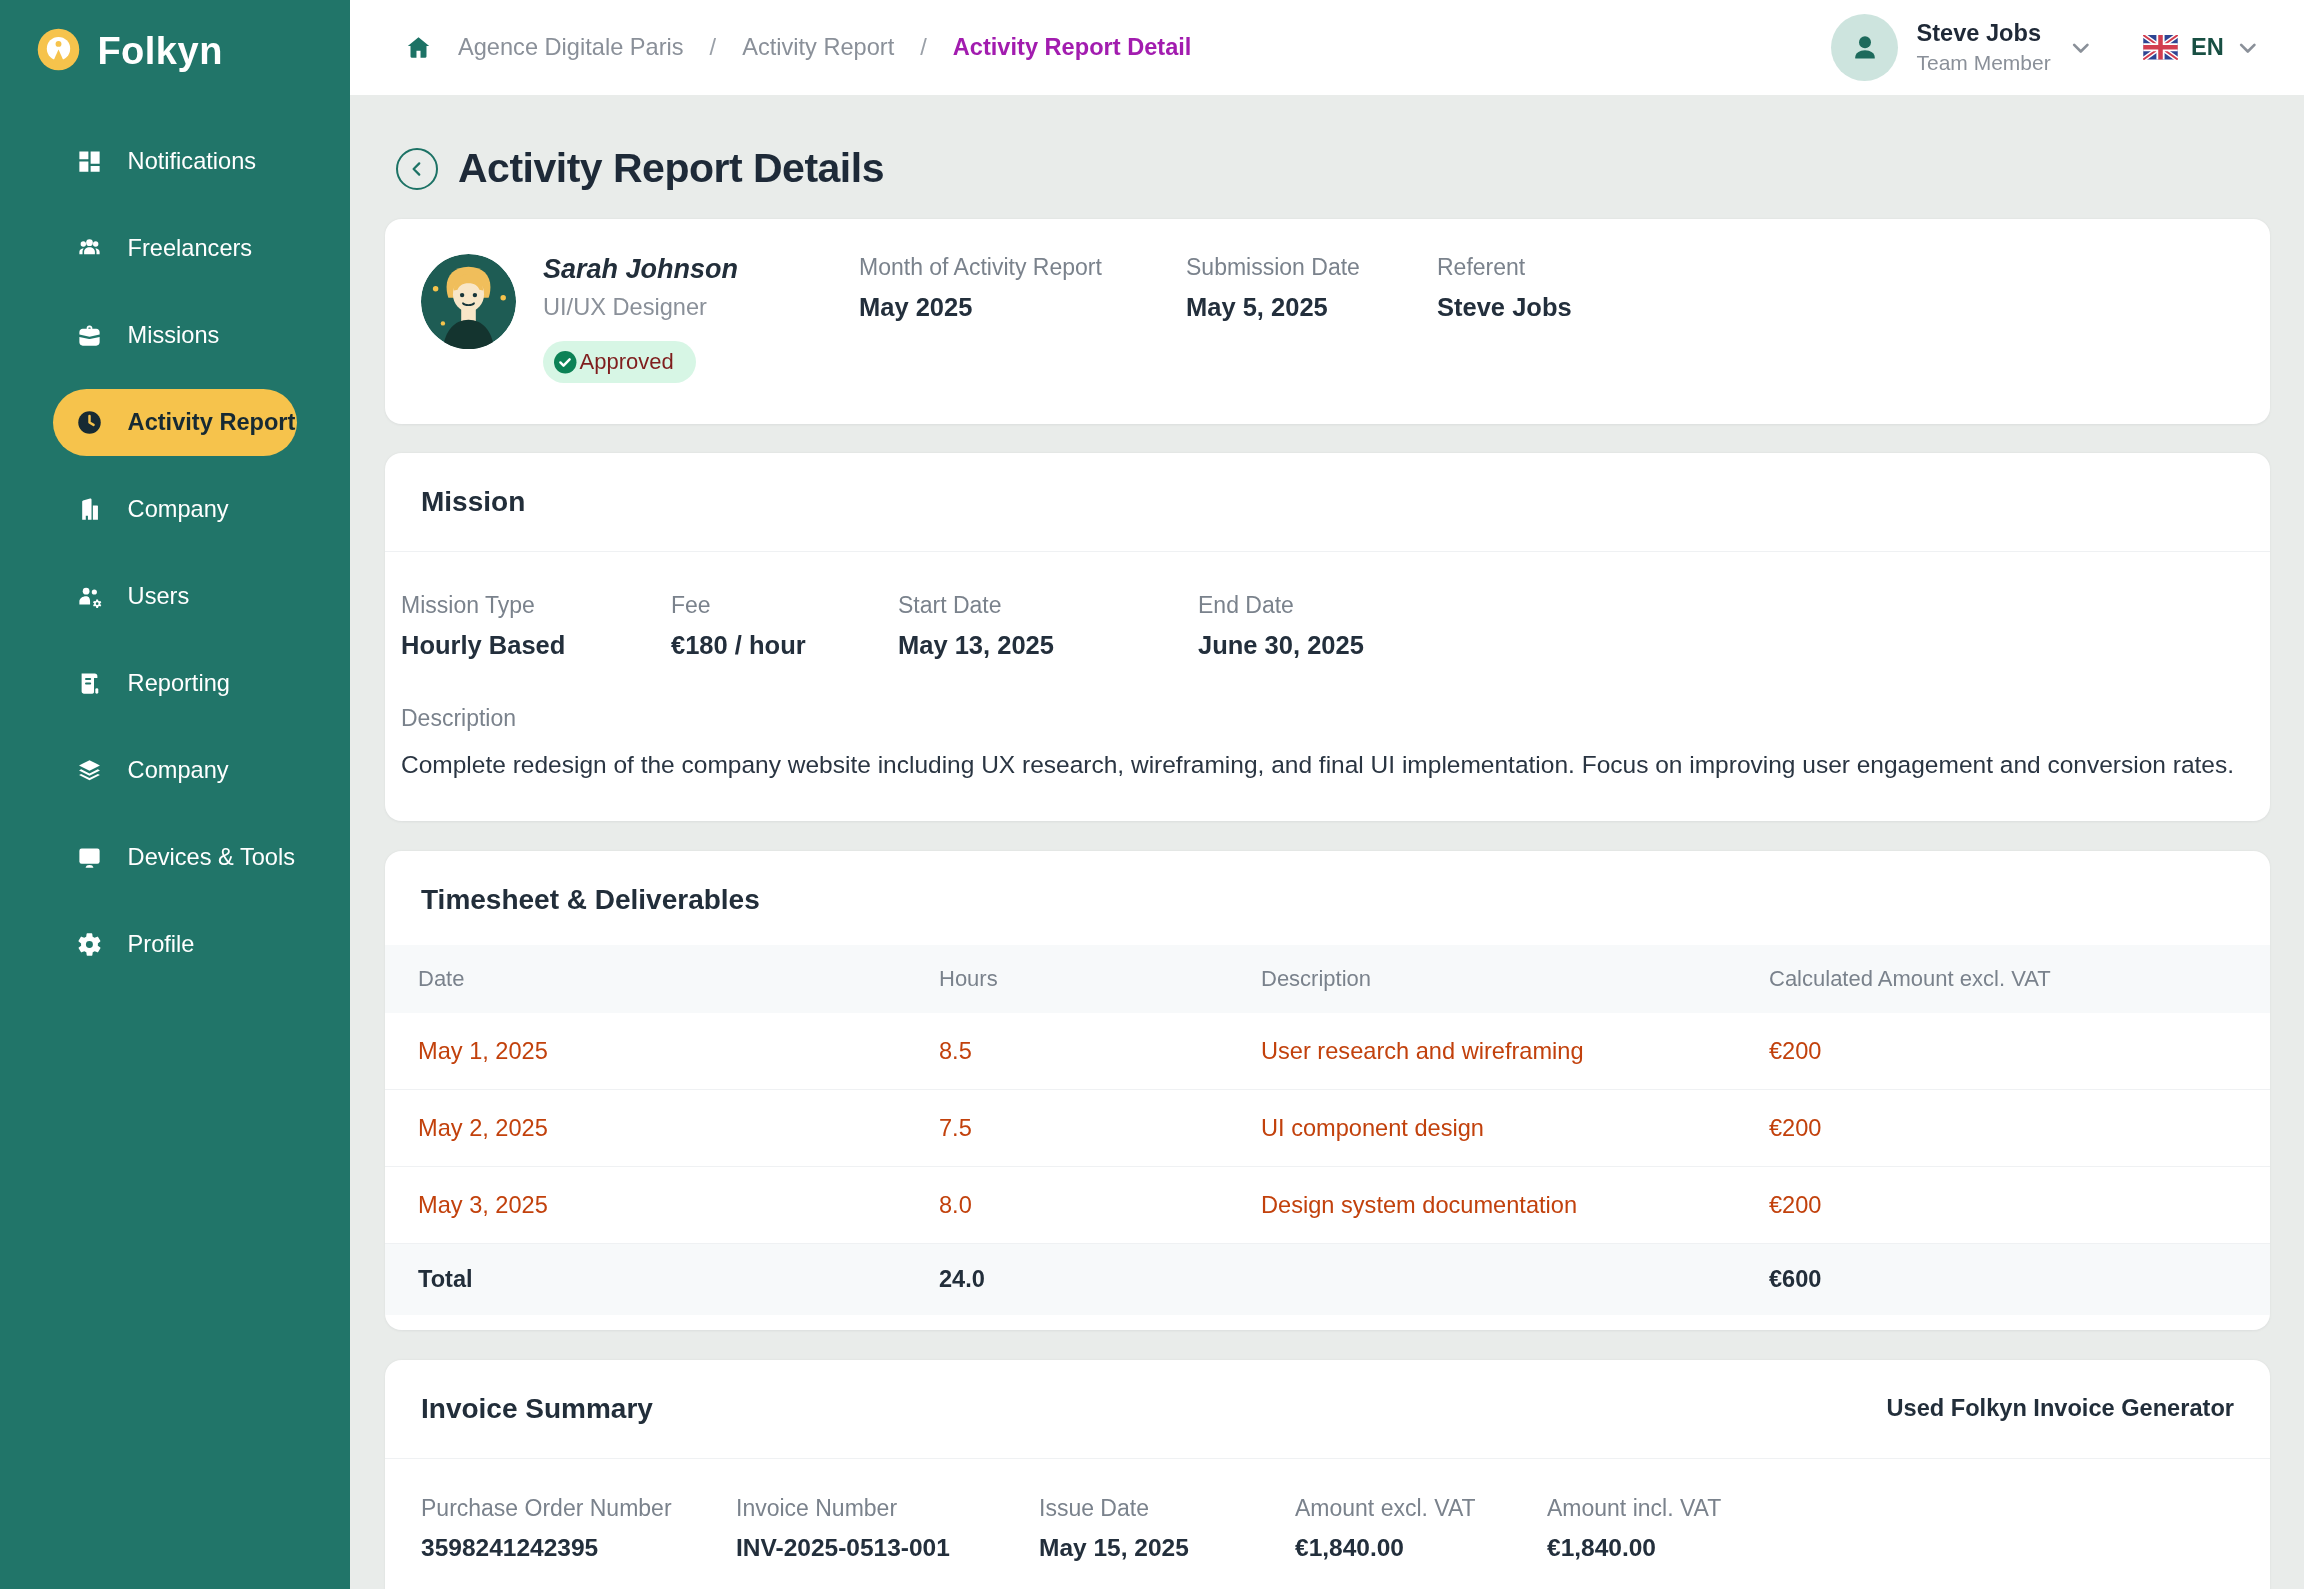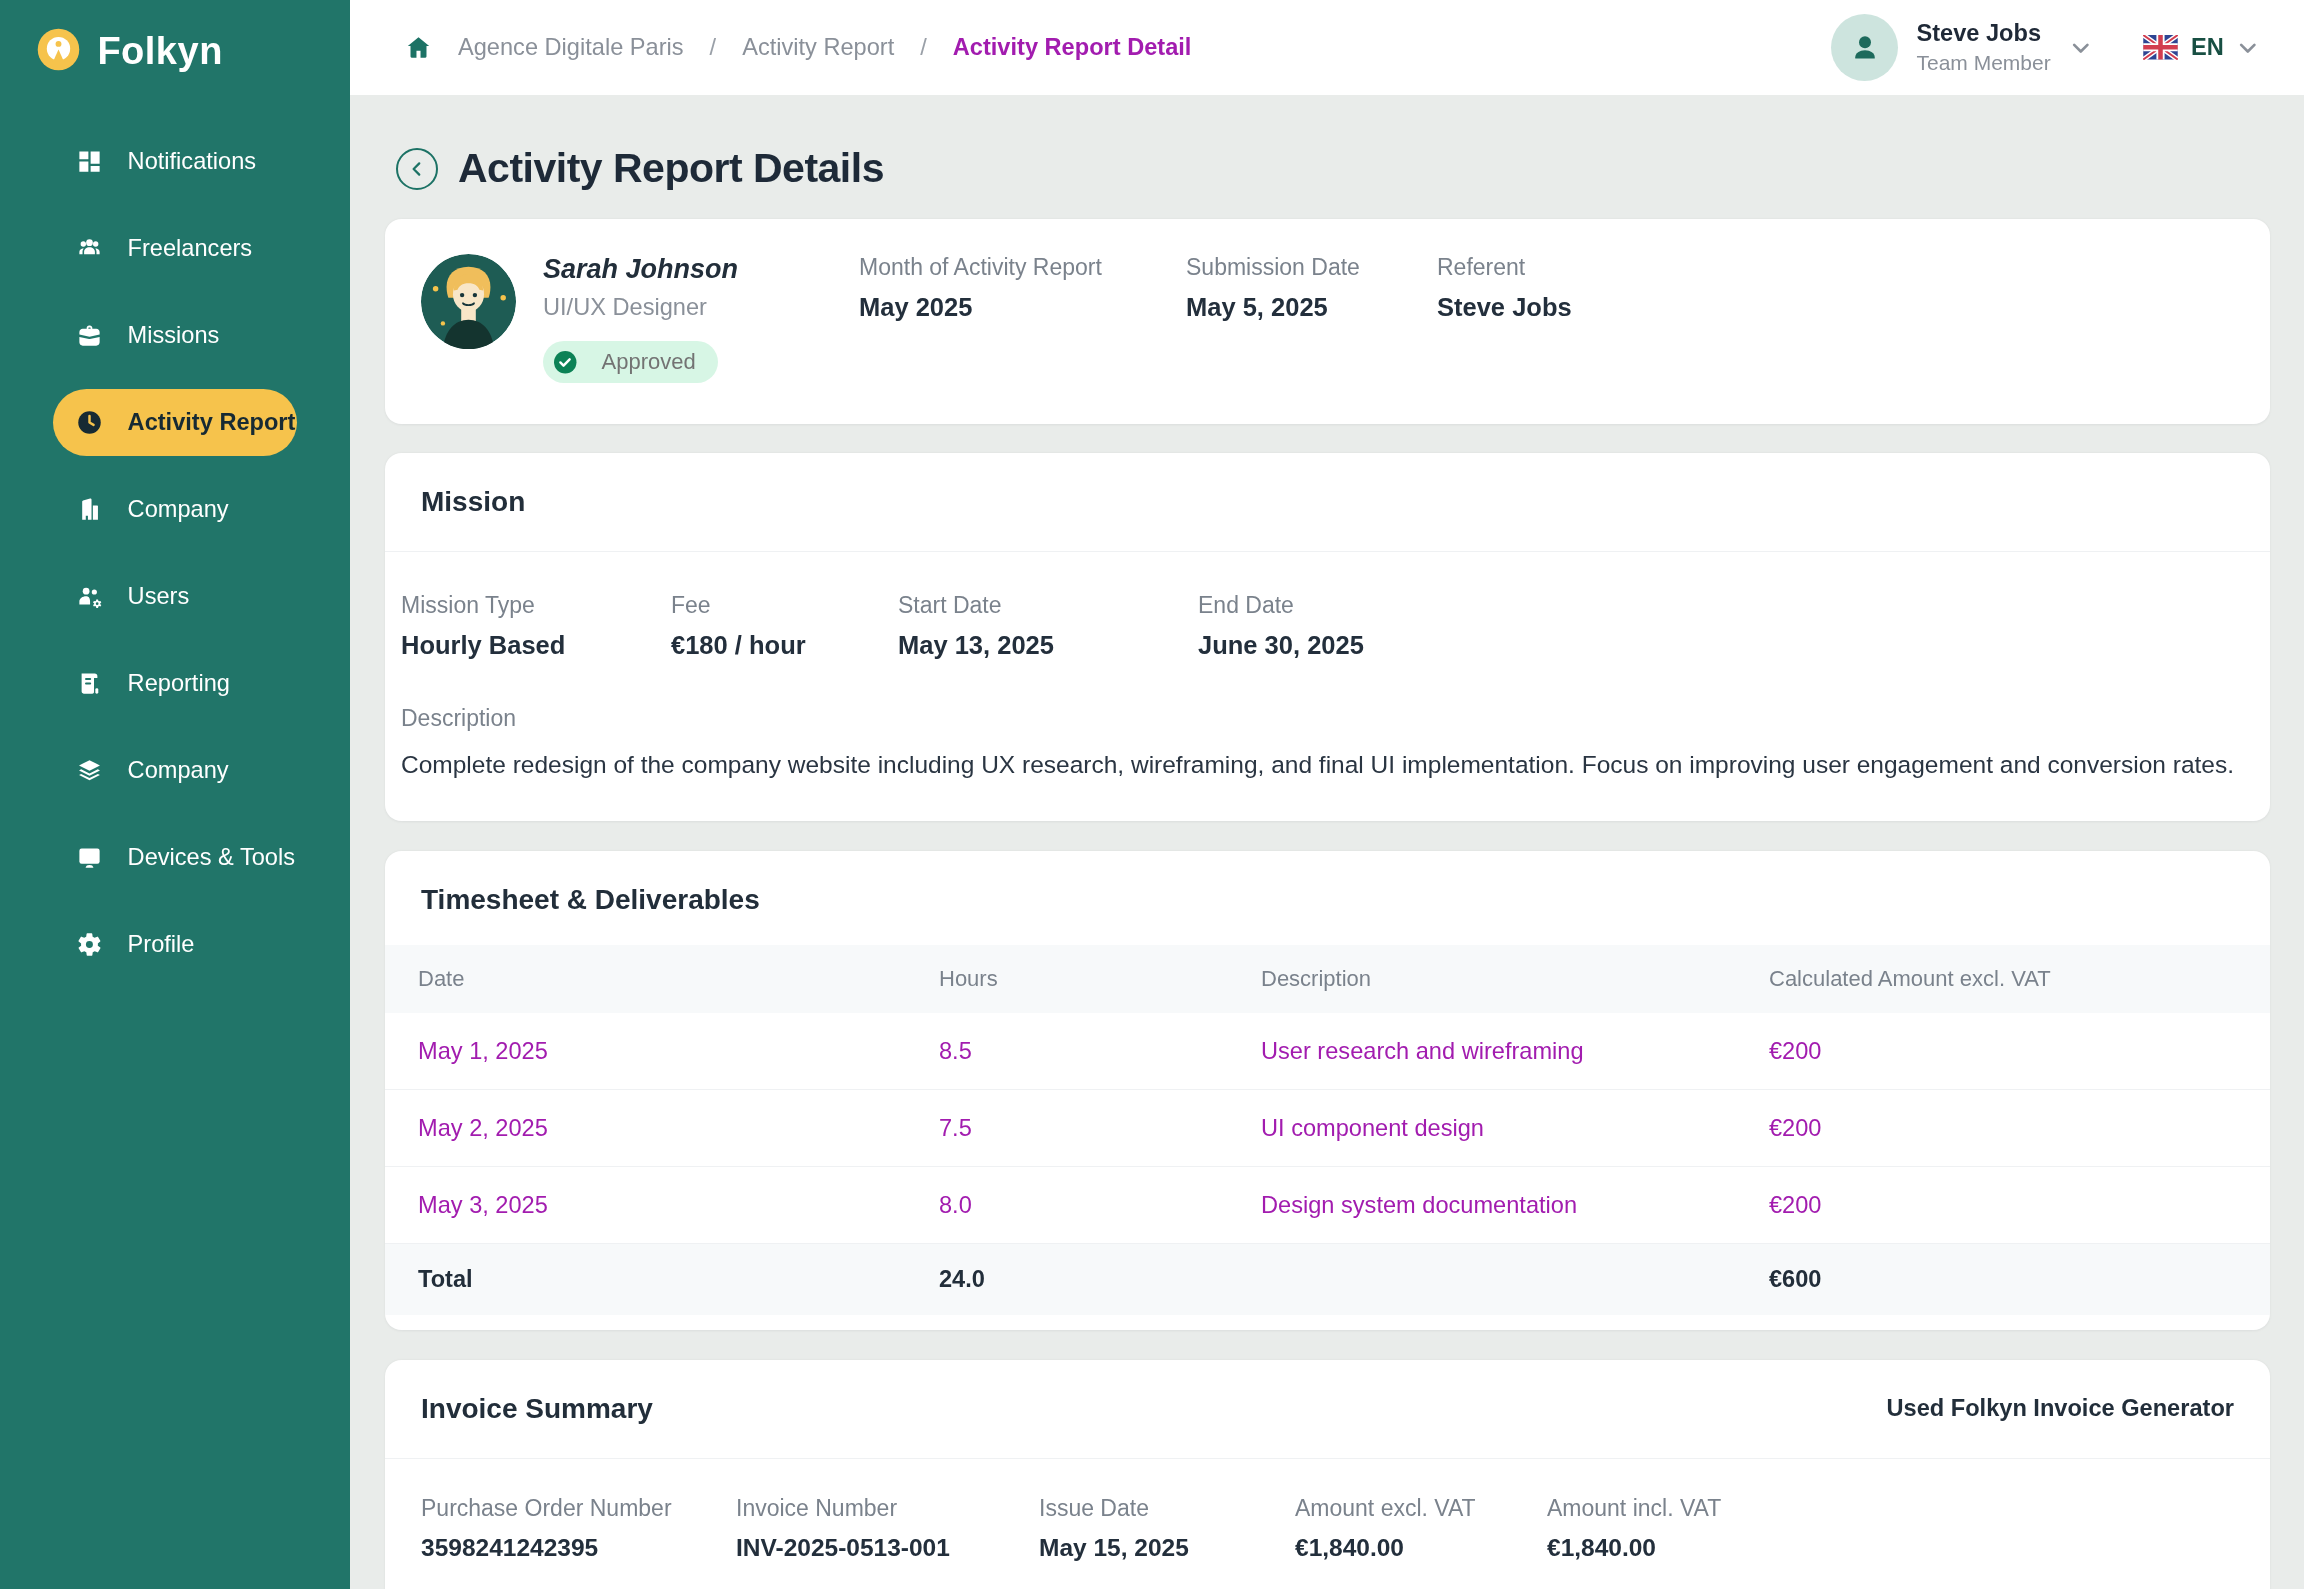--- a/index.html
+++ b/index.html
@@ -61,23 +61,23 @@
   .field-label { font-size:23px; color:#7A828C; }
   .field-value { font-size:25.5px; font-weight:700; color:#232F3C; margin-top:11.8px; }
 
   
   .report-card { margin-top:27px; min-height:205px; padding:35px 36px; display:flex; align-items:flex-start; }
   .fl-avatar { width:95px; height:95px; border-radius:50%; flex:0 0 95px; overflow:hidden; }
   .fl-info { margin-left:27px; width:316px; flex:0 0 316px; }
   .fl-name { font-size:27px; font-weight:700; color:#222E3A;font-style:italic; }
   .fl-role { font-size:23.6px; color:#8A9099; margin-top:9px; }
   .status-badge {
-    margin-top:20px; display:inline-flex; align-items:center; gap:24px;
+    margin-top:20px; display:inline-flex; align-items:center; gap:2px;
     background:#D7F6E5; border-radius:27px; padding:8.2px 22px 8.2px 10px;
-    font-size:22px; color:#737373; font-weight:500;
+    font-size:22px; color:#7f1d1d; font-weight:500;
   }
   .rc-field-1 { width:327px; flex:0 0 327px; }
   .rc-field-2 { width:251px; flex:0 0 251px; }
   .rc-field-3 { flex:1; }
 
   
   .mission-card { margin-top:29px; min-height:356px; }
   .card-header {
     padding:33px 36px; border-bottom:0.9px solid #EFF1F3;
     display:flex; align-items:center; justify-content:space-between;
@@ -91,21 +91,21 @@
   .m-col-4 { flex:1; }
   .mission-desc { margin-top:45px; }
   .desc-text { margin-top:16.4px; font-size:24.5px; color:#2A3542; line-height:1.35; }
 
   
   .timesheet-card { margin-top:30px; min-height:466px; padding-bottom:14.5px; }
   .ts-title { padding:33px 36px 29px; }
   table { width:100%; border-collapse:collapse; table-layout:fixed; }
   th, td { text-align:left; padding-left:33px; }
   thead th { background:#F7F9FA; font-size:22px; font-weight:400; color:#7A828C; padding-top:21px; padding-bottom:21px; }
-  tbody td { font-size:23.6px; color:#a21caf; padding-top:24.5px; padding-bottom:24.5px; }
+  tbody td { font-size:23.6px; color:#c2410c; padding-top:24.5px; padding-bottom:24.5px; }
   tbody tr + tr td { border-top:0.9px solid #EFF1F3; }
   tr.total-row td { background:#F7F9FA; font-weight:700; color:#222E3A; padding-top:22px; padding-bottom:22px; }
 
   
   .invoice-card { margin-top:30px; min-height:309px; }
   .inv-note { font-size:23.6px; font-weight:700; color:#222E3A; }
   .inv-body { padding:36px 36px 0; display:flex; }
   .i-col-1 { width:315px; flex:0 0 315px; }
   .i-col-2 { width:303px; flex:0 0 303px; }
   .i-col-3 { width:256px; flex:0 0 256px; }

